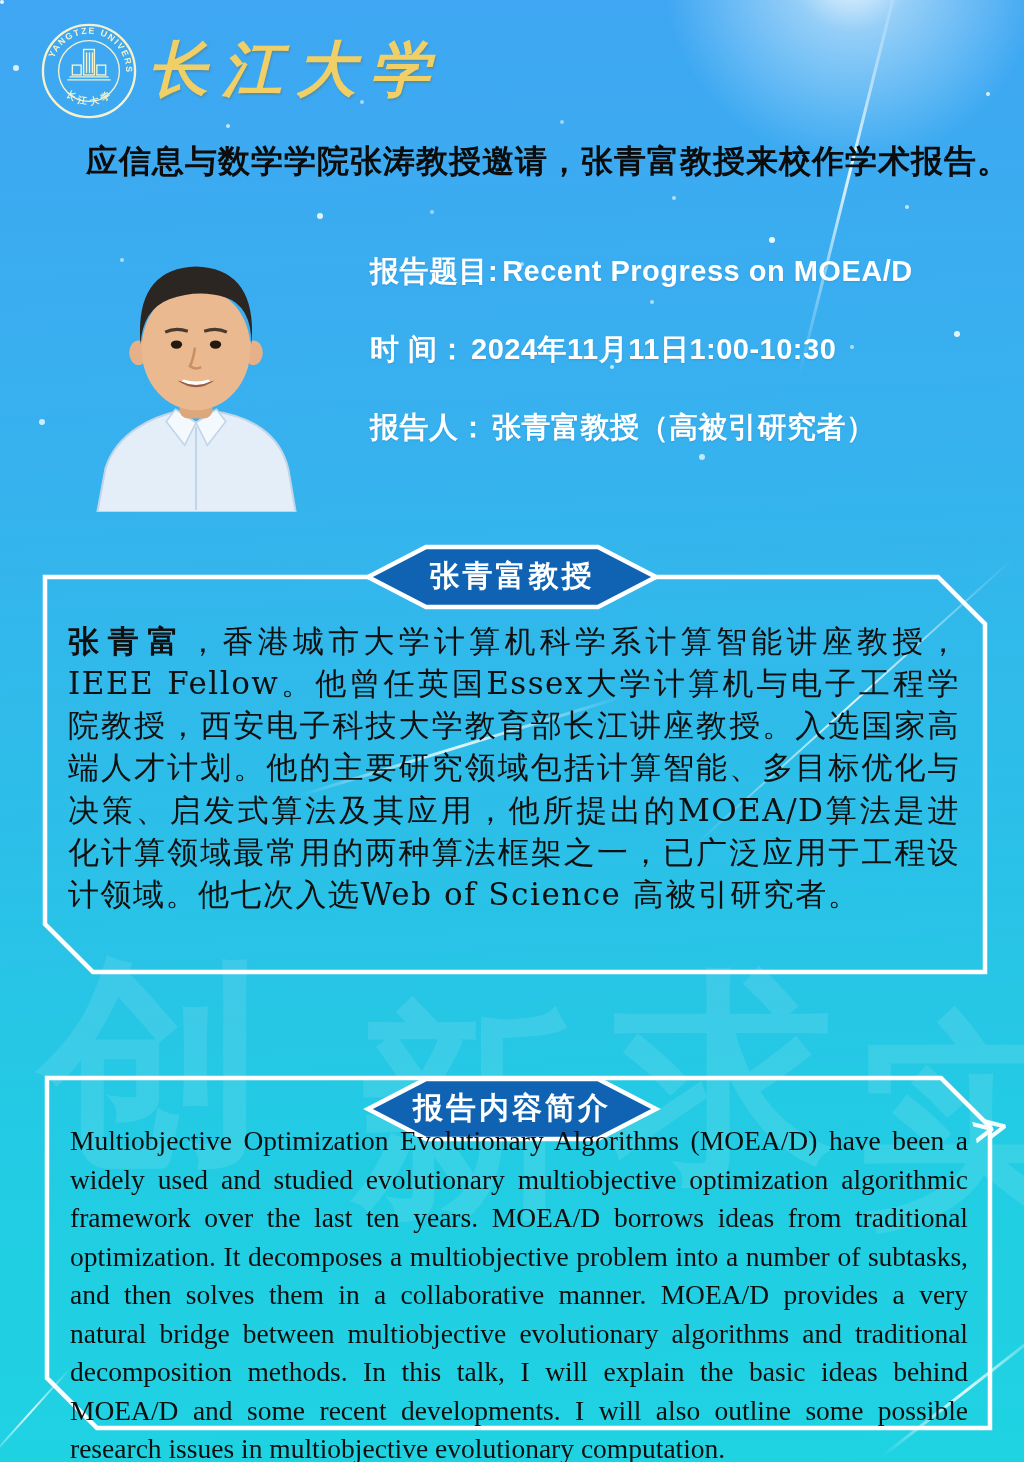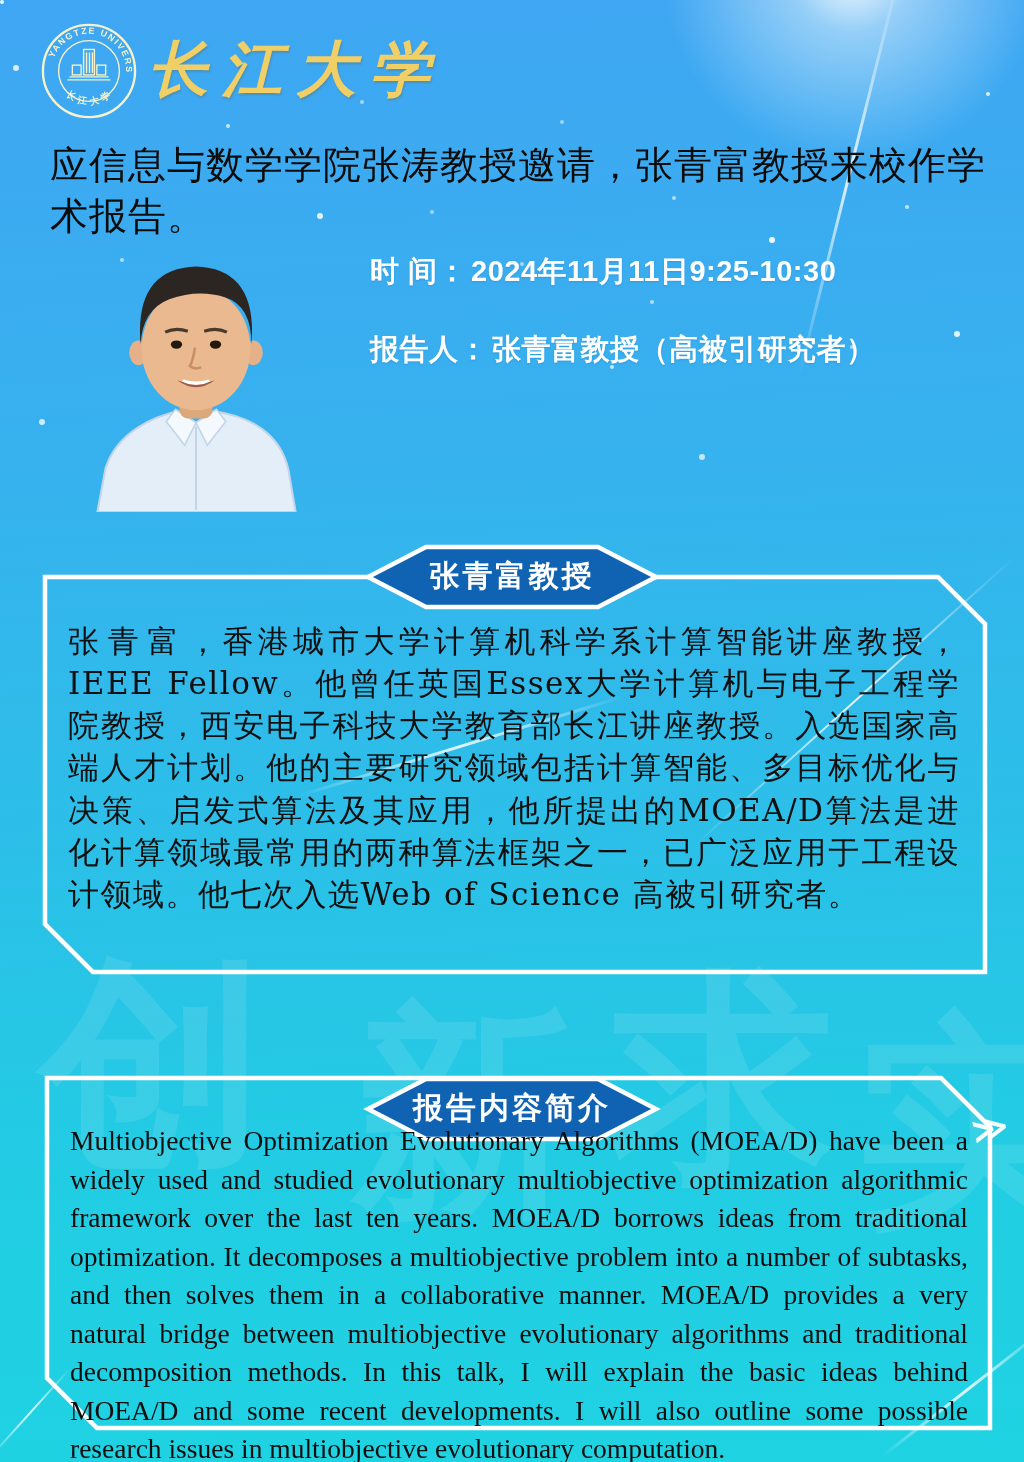--- a/index.html
+++ b/index.html
@@ -33,40 +33,40 @@
     color:rgba(255,255,255,.10);font-size:225px;line-height:1;pointer-events:none;}
   .chev{position:absolute;left:972px;top:1108px;color:rgba(255,255,255,.95);
     font-size:34px;font-weight:700;transform:rotate(-12deg);}
   
   .outline-svg{position:absolute;left:0;top:0;pointer-events:none;}
   
   .seal{position:absolute;left:40px;top:22px;width:98px;height:98px;}
   .calli{position:absolute;left:148px;top:30px;font-family:"DejaVu Serif",serif;
     font-style:italic;font-weight:700;font-size:60px;letter-spacing:14px;color:#f0cf66;
     text-shadow:1px 2px 2px rgba(120,80,0,.25);}
-  .headline{position:absolute;left:50px;top:140px;width:960px;text-align:left;
-    font-size:38px;font-weight:400;color:#0c0c0c;letter-spacing:1px;}
+  .headline{position:absolute;left:50px;top:140px;width:960px;text-align:right;
+    font-size:32px;font-weight:700;color:#0c0c0c;letter-spacing:1px;}
   
   .photo{position:absolute;left:62px;top:250px;width:268px;height:262px;}
   
   .details{position:absolute;left:370px;top:252px;width:600px;}
   .detail-row{color:#fff;font-weight:700;font-size:29px;letter-spacing:.5px;
     margin-bottom:38px;white-space:nowrap;text-shadow:0 1px 2px rgba(0,60,120,.15);}
   .detail-row .lbl{margin-right:4px;}
   
   .badge{position:absolute;left:362px;width:300px;height:68px;}
   .badge svg{position:absolute;inset:0;}
   .badge .badge-label{position:absolute;inset:0;display:flex;align-items:center;justify-content:center;
     color:#fff;font-size:30px;font-weight:800;letter-spacing:3px;padding-bottom:2px;}
   .badge.b1{top:543px;} .badge.b2{top:1075px;}
   
   .bio-text{position:absolute;left:68px;top:620px;width:892px;
     font-family:"DejaVu Serif","Liberation Serif",serif;font-size:31px;line-height:1.36;
     color:#101010;text-align:justify;letter-spacing:1.5px;}
-  .bio-text b{font-weight:400;letter-spacing:6px;}
+  .bio-text b{font-weight:700;letter-spacing:6px;}
   .abs-text{position:absolute;left:70px;top:1122px;width:898px;
     font-family:"Liberation Serif","DejaVu Serif",serif;font-size:27.5px;line-height:1.4;
     color:#0e0e0e;text-align:justify;}
 </style>
 </head>
 <body>
 
 <div id="poster">
 
   <div class="glow"></div>
@@ -125,21 +125,24 @@
     <path d="M138,79 Q150,75 160,80" stroke="#4a3a2e" stroke-width="3" fill="none"></path>
     <ellipse cx="111" cy="92" rx="5.5" ry="4" fill="#23190f"></ellipse>
     <ellipse cx="149" cy="92" rx="5.5" ry="4" fill="#23190f"></ellipse>
     <path d="M129,95 Q127,108 124,113 Q129,117 135,114" stroke="#c98f63" stroke-width="2.5" fill="none"></path>
     <path d="M112,127 Q130,140 148,127 Q130,133 112,127 Z" fill="#9c5a44"></path>
     <path d="M116,128 Q130,135 144,128 L142,126 Q130,130 118,126 Z" fill="#ffffff"></path>
   </svg>
 
   <div class="details">
     <div class="detail-row">
-      <span class="lbl">时 间：</span><span>2024年11月11日9:25-10:30</span>
+      <span class="lbl">报告题目:</span><span>Recent Progress on MOEA/D</span>
+    </div>
+    <div class="detail-row">
+      <span class="lbl">时 间：</span><span>2024年11月11日1:00-10:30</span>
     </div>
     <div class="detail-row">
       <span class="lbl">报告人：</span><span>张青富教授（高被引研究者）</span>
     </div>
   </div>
 
   <svg class="outline-svg" width="1024" height="1462" viewBox="0 0 1024 1462">
     <path d="M45,577 L938,577 L985,624 L985,972 L93,972 L45,924 Z" fill="none" stroke="#ffffff" stroke-width="4.5"></path>
     <path d="M47,1078 L941,1078 L990,1127 L990,1428 L97,1428 L47,1378 Z" fill="none" stroke="#ffffff" stroke-width="4.5"></path>
   </svg>

